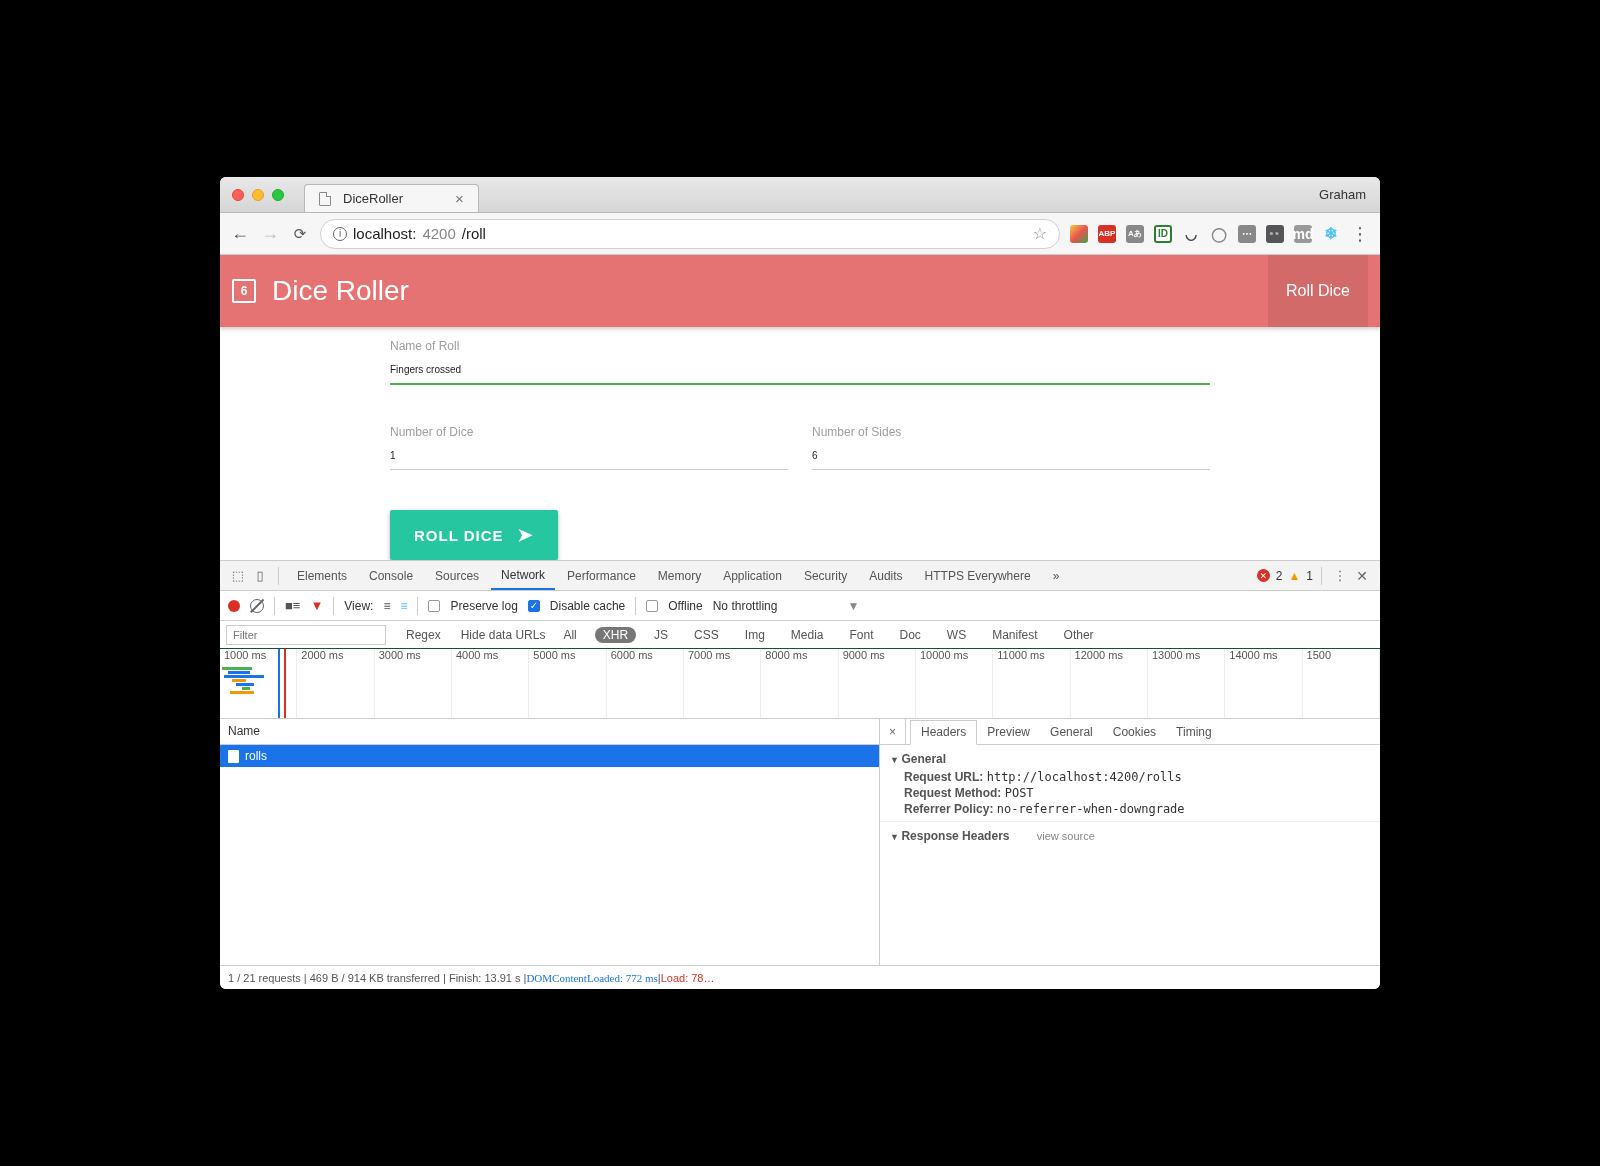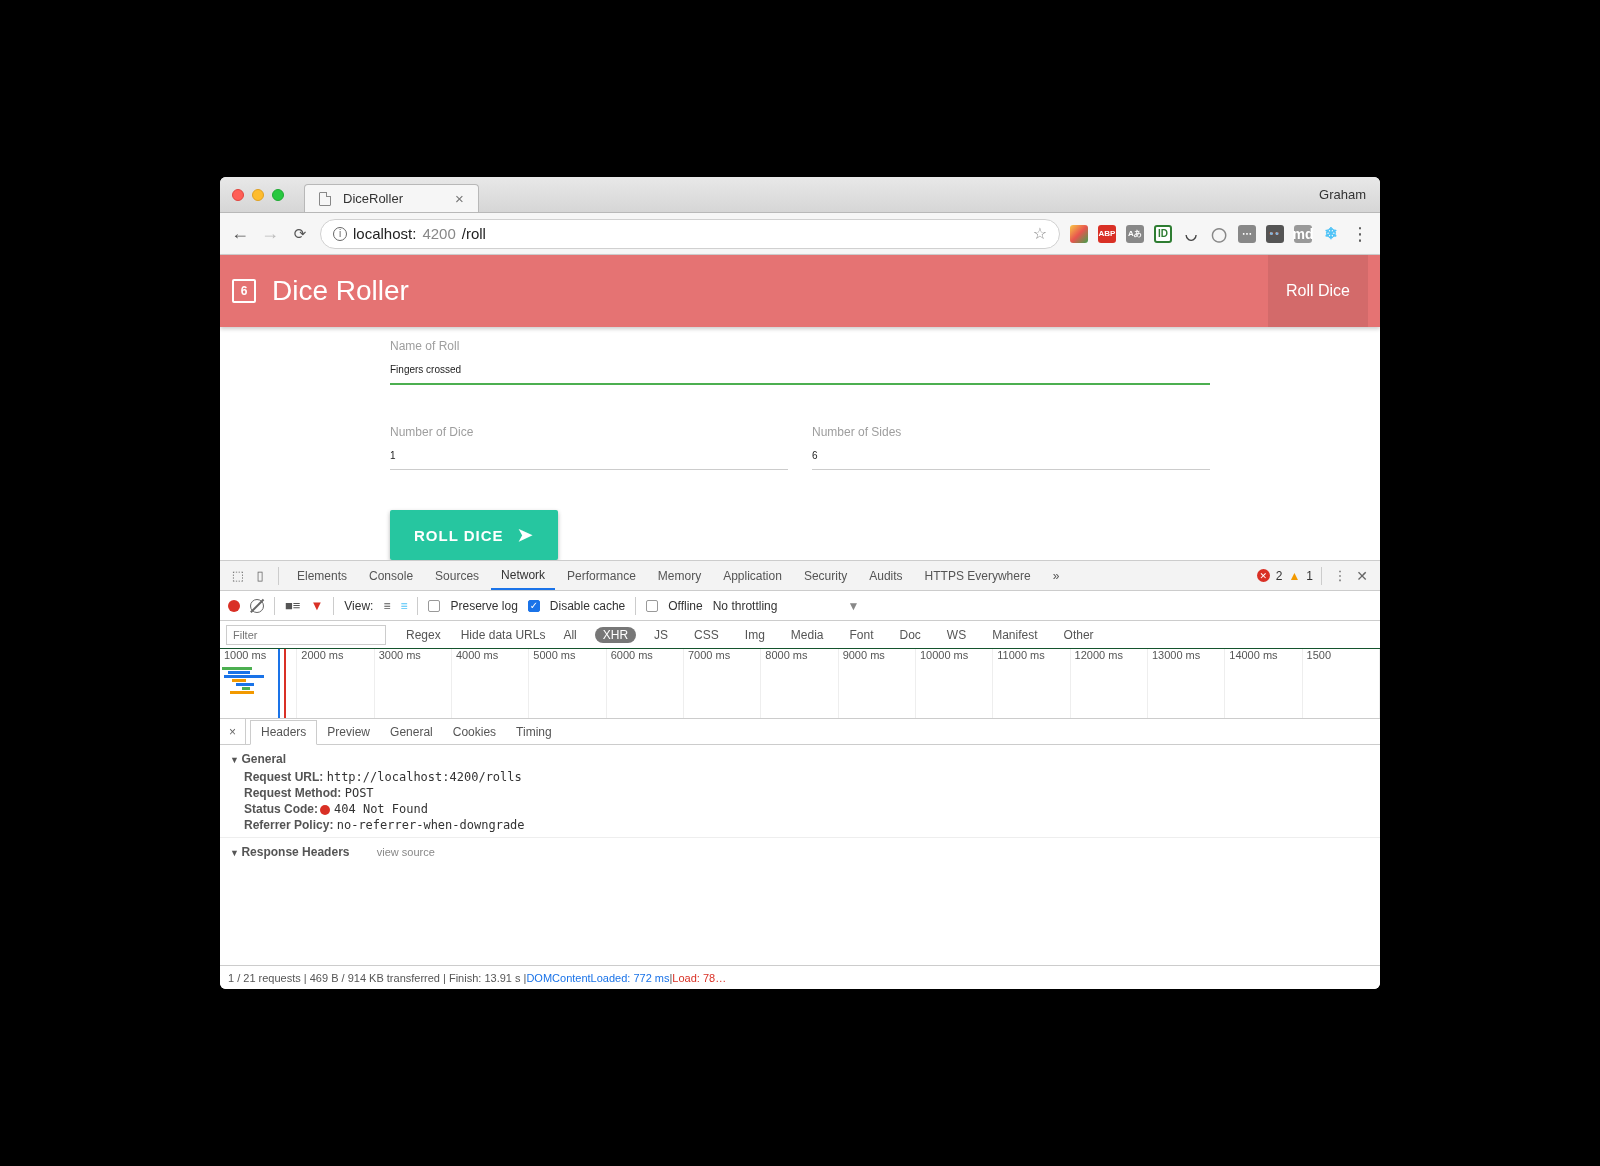--- a/index.html
+++ b/index.html
@@ -80,21 +80,21 @@
 .dt-right .subtabs .st.active{border:1px solid #ccc; border-bottom:1px solid #fff; background:#fff; margin-top:1px; margin-left:4px;}
 .dt-right .section{padding:4px 10px;}
 .dt-right .sechead{font-weight:bold;color:#555;padding:3px 0;}
 .dt-right .sechead::before{content:"▼ "; font-size:9px;}
 .dt-right .kv{padding:1px 0 1px 14px;}
 .dt-right .k{font-weight:bold;color:#545454;}
 .dt-right .v{font-family: Menlo, monospace; color:#333;}
 .dt-right .dot{display:inline-block;width:10px;height:10px;background:#d93025;border-radius:50%;margin:0 4px 0 2px;vertical-align:middle;}
 .dt-right .viewsource{color:#888; font-weight:normal; margin-left:24px; font-size:11px;}
 .dt-status { height:24px; border-top:1px solid #ccc; font-size:11px; color:#555; display:flex; align-items:center; padding:0 8px;}
-.dt-status .blue{color:#1a73e8;}
+.dt-status .blue{color:#1a73e8;font-family:Liberation Serif, serif;}
 .dt-status .red{color:#d93025;}
 </style>
 </head>
 <body>
 
 <div class="window">
 
   <div class="titlebar">
     <div class="traffic">
       <div class="tl r"></div>
@@ -255,34 +255,40 @@
         <div style="width:14px;background:#f29900;margin-left:10px;"></div>
         <div style="width:18px;background:#1a73e8;margin-left:14px;"></div>
         <div style="width:8px;background:#4caf50;margin-left:20px;"></div>
         <div style="width:24px;background:#f29900;margin-left:8px;"></div>
       </div>
       <div style="position:absolute;left:58px;top:0;bottom:0;width:2px;background:#1a73e8;"></div>
       <div style="position:absolute;left:64px;top:0;bottom:0;width:2px;background:#d93025;"></div>
     </div>
 
     <div class="dt-body">
+      <div class="dt-left">
+        <div class="colhead">Name</div>
+        <div class="reqrow">
+          <span class="doc"></span>
+          <span>rolls</span>
+        </div>
+      </div>
       <div class="dt-right">
         <div class="subtabs">
           <span class="x">×</span>
           <span class="st active">Headers</span>
           <span class="st">Preview</span>
           <span class="st">General</span>
           <span class="st">Cookies</span>
           <span class="st">Timing</span>
         </div>
         <div class="section">
           <div class="sechead">General</div>
           <div class="kv"><span class="k">Request URL:</span> <span class="v">http://localhost:4200/rolls</span></div>
           <div class="kv"><span class="k">Request Method:</span> <span class="v">POST</span></div>
-          <div class="kv"><span class="k">Status Code:</span><span class="dot"></span><span class="v">404 Not Found</span></div>
           <div class="kv"><span class="k">Referrer Policy:</span> <span class="v">no-referrer-when-downgrade</span></div>
         </div>
         <div class="section" style="border-top:1px solid #eee;">
           <div class="sechead">
             <span>Response Headers</span>
             <span class="viewsource">view source</span>
           </div>
         </div>
       </div>
     </div>

